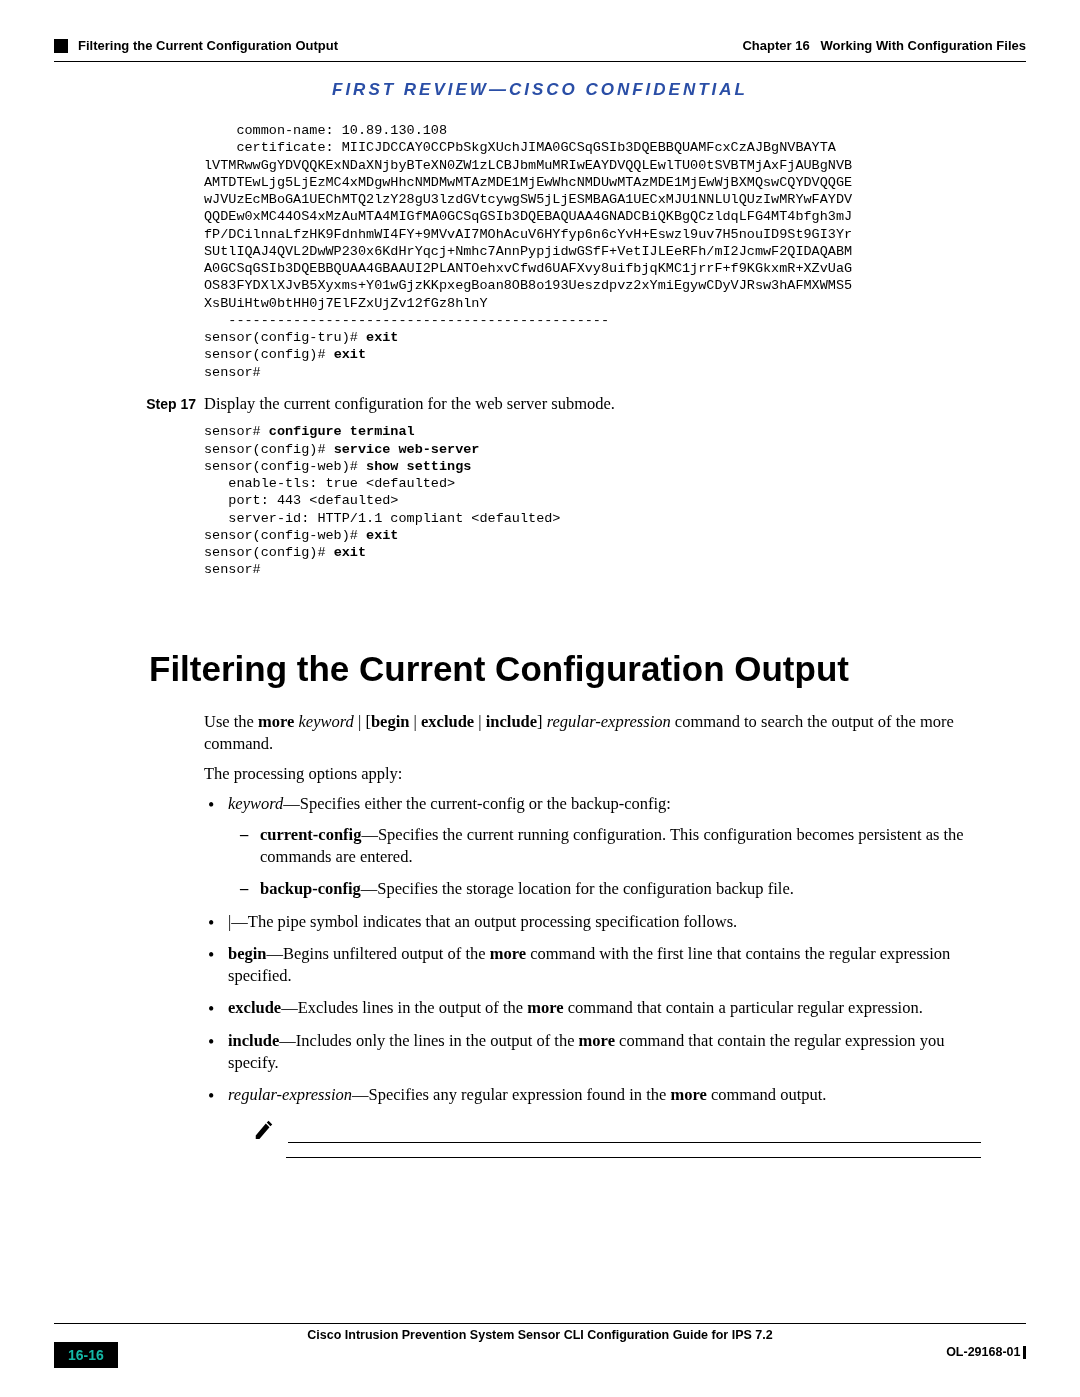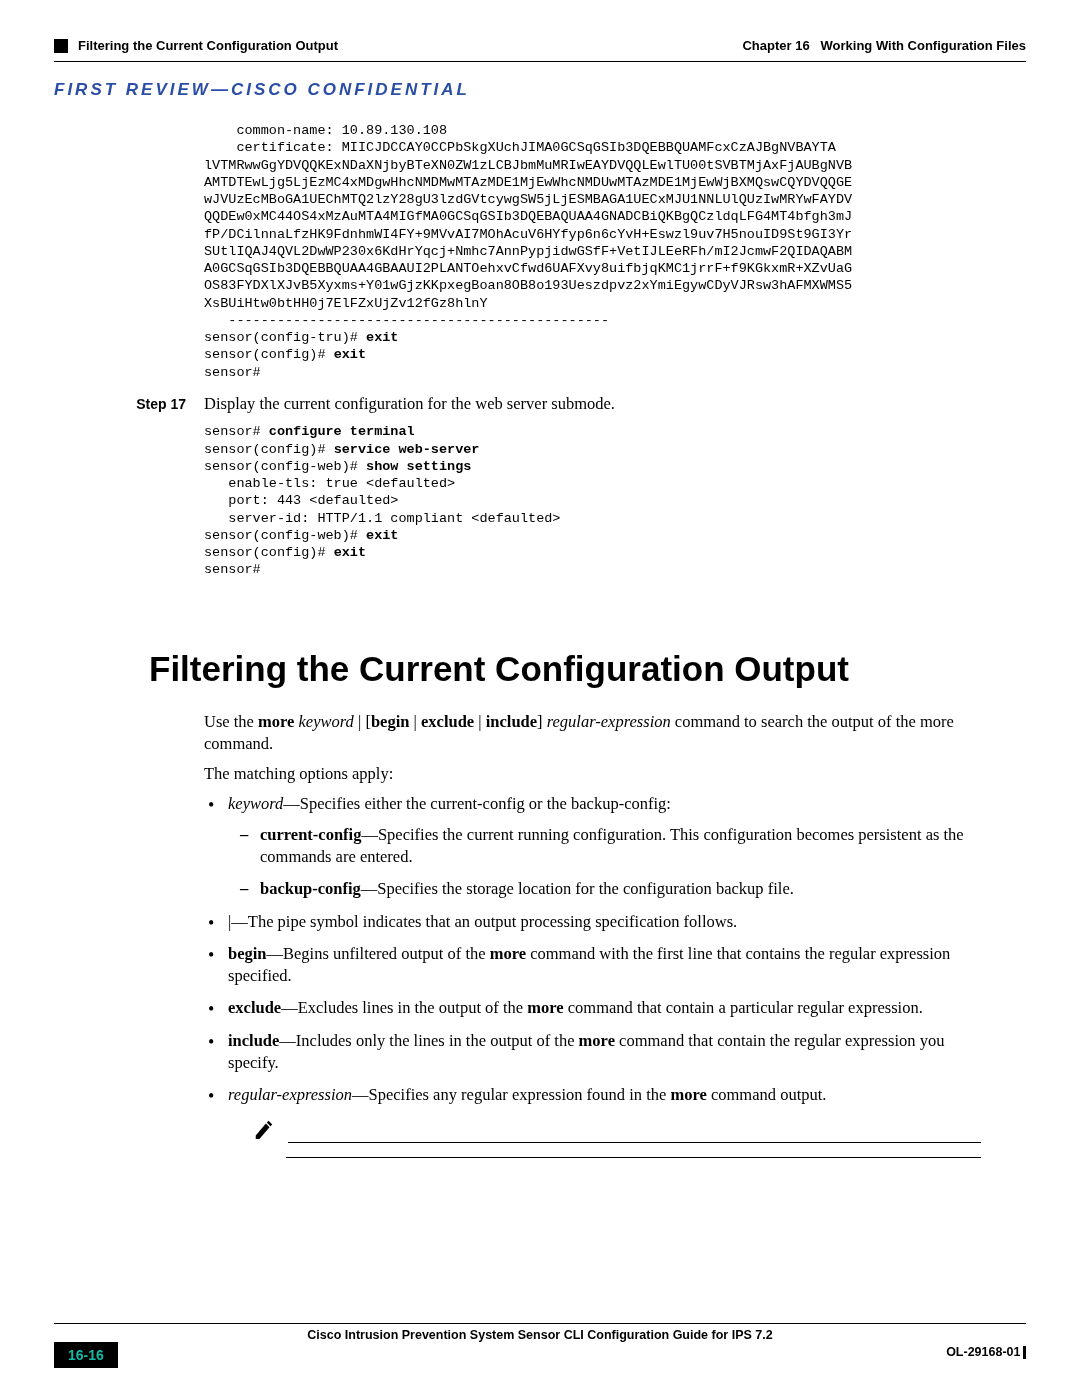--- a/index.html
+++ b/index.html
@@ -33,20 +33,21 @@
     .square {
       width: 14px;
       height: 14px;
       background: #000;
     }
     .header-rule {
       border-top: 1.5px solid #000;
       margin-top: 2px;
     }
     .confidential {
+      text-align: center;
       color: #2a4ea6;
       font-family: Arial, Helvetica, sans-serif;
       font-weight: bold;
       font-style: italic;
       letter-spacing: 3px;
       font-size: 17px;
       margin-top: 18px;
       margin-bottom: 22px;
     }
     .code-block {
@@ -63,21 +64,21 @@
       align-items: baseline;
       margin-top: 10px;
       margin-bottom: 8px;
     }
     .step-label {
       width: 150px;
       font-family: Arial, Helvetica, sans-serif;
       font-size: 14px;
       font-weight: bold;
       text-align: right;
-      padding-right: 18px;
+      padding-right: 8px;
       flex-shrink: 0;
     }
     .step-body {
       font-family: "Times New Roman", Times, serif;
       font-size: 16.5px;
       line-height: 1.35;
     }
     .section-heading {
       font-family: Arial, Helvetica, sans-serif;
       font-size: 35px;
@@ -261,21 +262,21 @@
    port: 443 &lt;defaulted&gt;
    server-id: HTTP/1.1 compliant &lt;defaulted&gt;
 sensor(config-web)# <b>exit</b>
 sensor(config)# <b>exit</b>
 sensor#</div>
 
   <h2 class="section-heading">Filtering the Current Configuration Output</h2>
 
   <div class="paragraph-block">
     <p id="intro-p">Use the <b>more</b> <i>keyword</i> | [<b>begin</b> | <b>exclude</b> | <b>include</b>] <i>regular-expression</i> command to search the output of the more command.</p>
-    <p>The matching options apply:</p>
+    <p>The processing options apply:</p>
 
     <ul class="bullets-l1" id="opts-list">
         <li><i>keyword</i>—Specifies either the current-config or the backup-config:<ul class="bullets-l2">
             <li><b>current-config</b>—Specifies the current running configuration. This configuration becomes persistent as the commands are entered.</li>
             <li><b>backup-config</b>—Specifies the storage location for the configuration backup file.</li>
           </ul></li>
         <li>|—The pipe symbol indicates that an output processing specification follows.</li>
         <li><b>begin</b>—Begins unfiltered output of the <b>more</b> command with the first line that contains the regular expression specified.</li>
         <li><b>exclude</b>—Excludes lines in the output of the <b>more</b> command that contain a particular regular expression.</li>
         <li><b>include</b>—Includes only the lines in the output of the <b>more</b> command that contain the regular expression you specify.</li>

